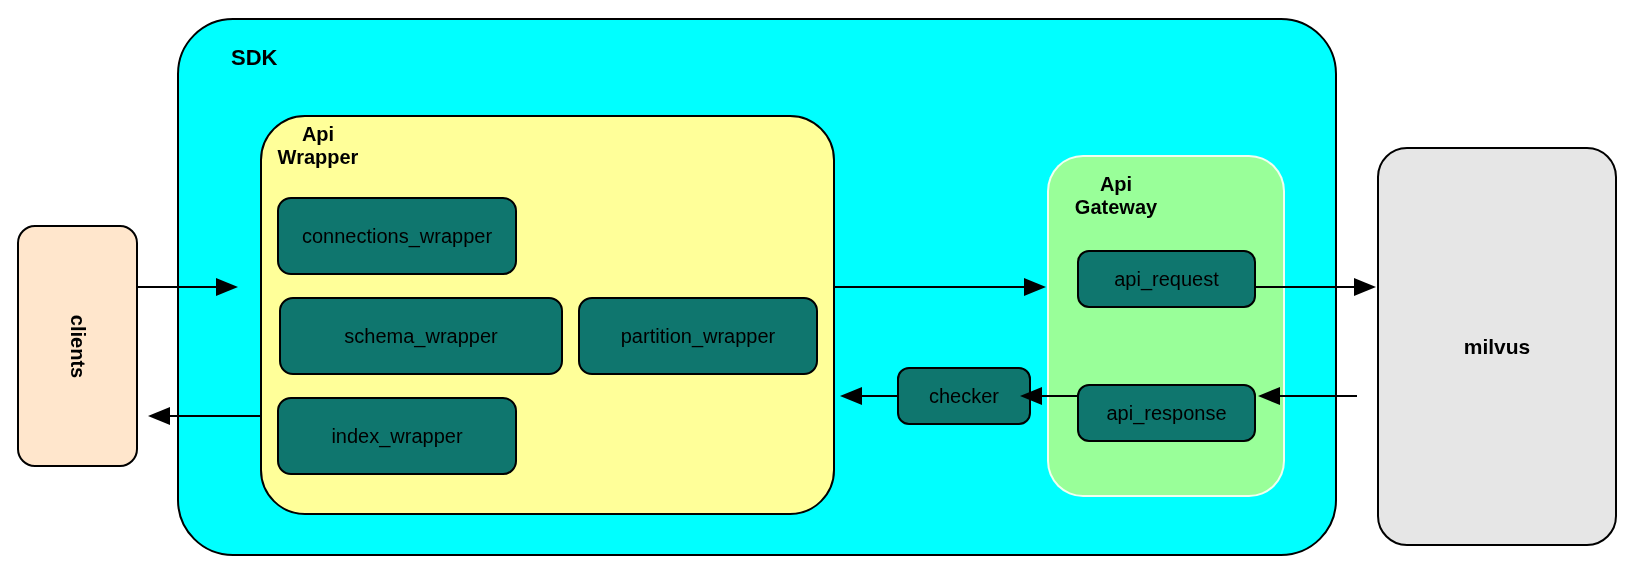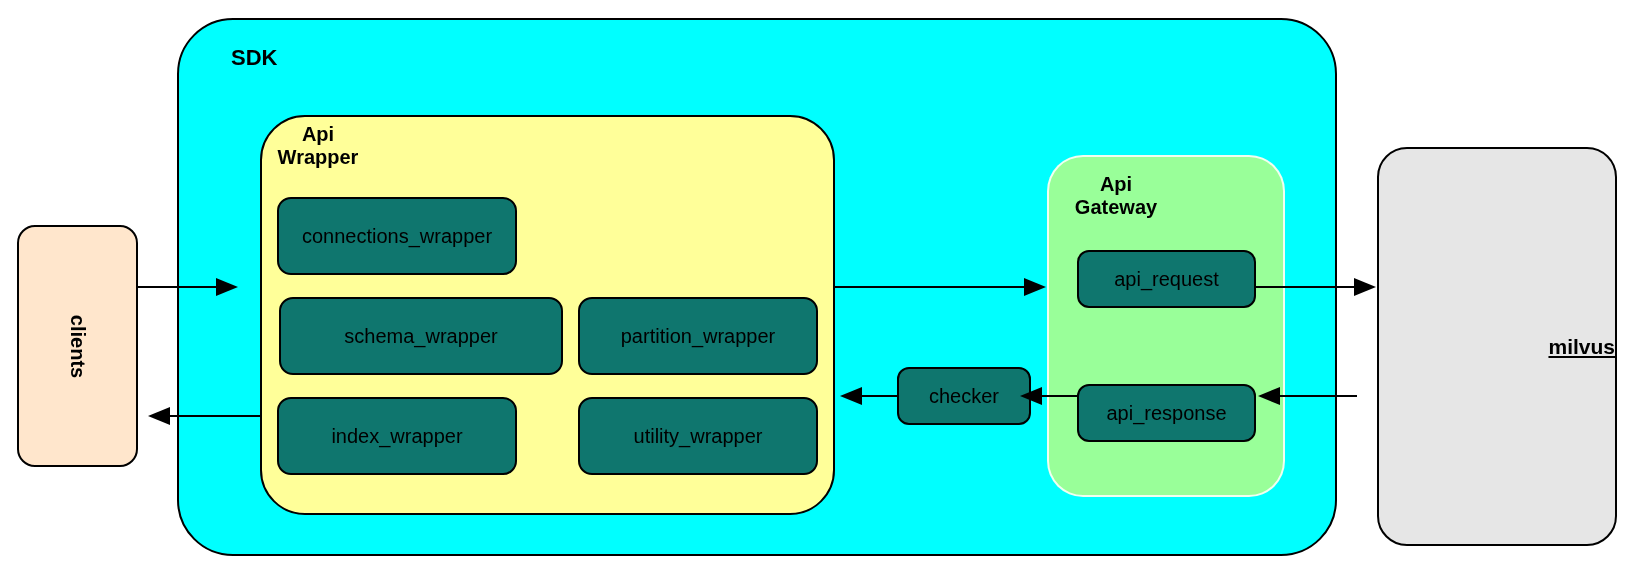--- a/index.html
+++ b/index.html
@@ -36,21 +36,21 @@
   }
   .clients{
     left:17px;top:225px;width:121px;height:242px;
     background:#FFE6CC;border:2.5px solid #000;border-radius:18px;
     display:flex;align-items:center;justify-content:center;
   }
   .clients-label{transform:rotate(90deg);font-size:20px;font-weight:bold;white-space:nowrap;}
   .milvus{
     left:1377px;top:147px;width:240px;height:399px;
     background:#E6E6E6;border:2.5px solid #000;border-radius:30px;
-    display:flex;align-items:center;justify-content:flex-end;text-decoration:underline;
+    display:flex;align-items:center;justify-content:center;
   }
   .milvus-label{font-size:21px;font-weight:bold;}
   .arrow{position:absolute;left:0;top:0;width:0;height:0;z-index:10;}
   .aline{position:absolute;height:2px;background:#000;}
   .ahead-r{position:absolute;width:0;height:0;
     border-left:22px solid #000;border-top:9px solid transparent;border-bottom:9px solid transparent;}
   .ahead-l{position:absolute;width:0;height:0;
     border-right:22px solid #000;border-top:9px solid transparent;border-bottom:9px solid transparent;}
 </style>
 </head>
@@ -64,21 +64,20 @@
 
   <div class="node api-wrapper">
     <div class="api-wrapper-label">Api
 Wrapper</div>
   </div>
 
   <div class="node white-box" style="left:277px;top:197px;width:240px;height:78px;">connections_wrapper</div>
   <div class="node white-box" style="left:259px;top:297px;width:284px;height:78px;margin-left:20px;">schema_wrapper</div>
   <div class="node white-box" style="left:277px;top:397px;width:240px;height:78px;">index_wrapper</div>
   <div class="node white-box" style="left:578px;top:297px;width:240px;height:78px;">partition_wrapper</div>
-  <div class="node white-box" style="left:578px;top:397px;width:240px;height:78px;">utility_wrapper</div>
 
   <div class="node api-gateway">
     <div class="api-gateway-label">Api
 Gateway</div>
   </div>
 
   <div class="node white-box" style="left:1077px;top:250px;width:179px;height:58px;border-radius:12px;">api_request</div>
   <div class="node white-box" style="left:1077px;top:384px;width:179px;height:58px;border-radius:12px;">api_response</div>
 
   <div class="node white-box" style="left:897px;top:367px;width:134px;height:58px;border-radius:12px;">checker</div>

